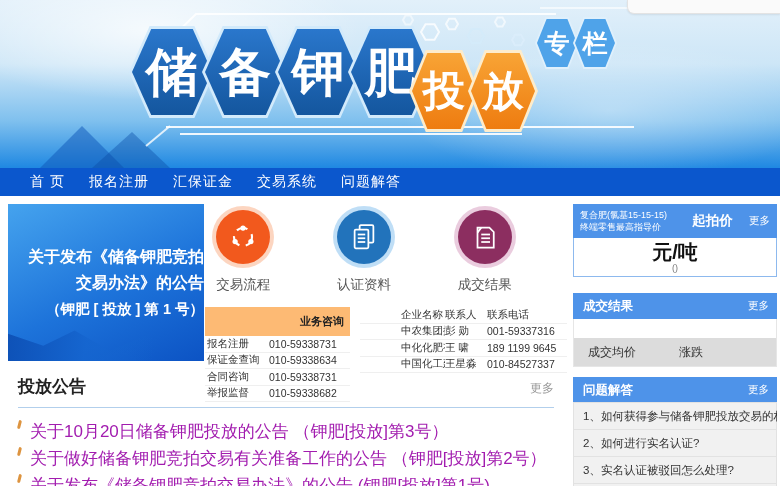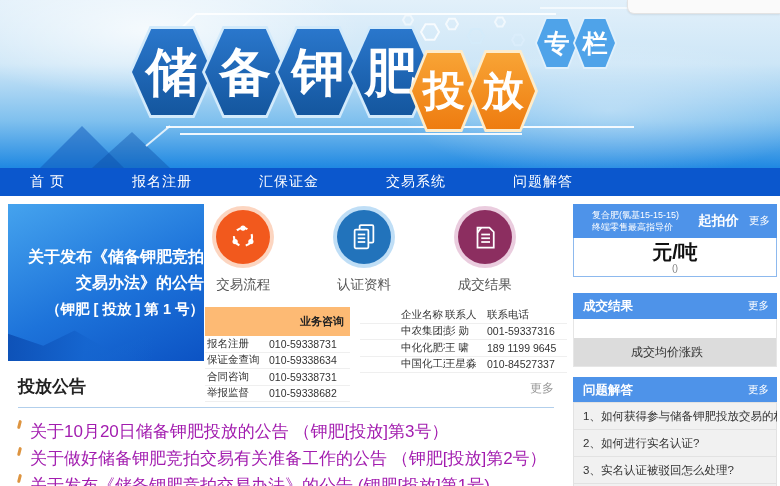--- a/index.html
+++ b/index.html
@@ -27,21 +27,21 @@
   .thex{position:relative;width:44px;height:52px;margin-left:-6px;background:#dff0fc;}
   .thex-inner{position:absolute;inset:2px;background:#4fa3e9;
     display:flex;align-items:center;justify-content:center;}
   .thex-inner span{font-size:25px;font-weight:900;color:#fff;line-height:1;}
   .tooltip-artifact{position:absolute;right:0;top:0;width:152px;height:13px;background:#fafafa;
     border:1px solid #e3e3e3;border-top:none;border-right:none;border-radius:0 0 0 7px;
     box-shadow:0 1px 2px rgba(0,0,0,.08);}
 
   
   .nav{position:absolute;left:0;top:168px;width:780px;height:28px;background:#0b57cd;
-    display:flex;align-items:center;padding-left:30px;box-sizing:border-box;gap:67px;}
+    display:flex;align-items:center;padding-left:30px;box-sizing:border-box;gap:24px;}
   .nav-item{color:#fff;font-size:14px;text-decoration:none;letter-spacing:1px;cursor:pointer;}
 
   
   .main{position:absolute;left:0;top:196px;width:780px;height:290px;background:#fff;}
 
   .notice-card{position:absolute;left:8px;top:8px;width:196px;height:157px;overflow:hidden;
     background:linear-gradient(155deg,#45a3ee 0%,#1d73da 55%,#0c53c4 100%);
     display:flex;flex-direction:column;align-items:flex-end;justify-content:center;cursor:pointer;}
   .notice-card:after{content:"";position:absolute;left:0;bottom:0;width:100%;height:34px;
     background:linear-gradient(100deg,#0a49ae 0%,#1565cf 40%,rgba(21,101,207,0) 75%);
@@ -70,32 +70,32 @@
   .crow .cval{flex:1;}
   .crow .c-company{flex:1;white-space:nowrap;overflow:hidden;margin-left:39px;}
   .crow .c-name{width:42px;white-space:nowrap;}
   .crow .c-phone{width:78px;text-align:left;white-space:nowrap;}
 
   
   .right-col{position:absolute;left:573px;top:8px;width:204px;height:282px;overflow:hidden;}
   .panel-header{background:#4e93e9;color:#fff;display:flex;align-items:center;box-sizing:border-box;}
   .more-link{color:#fff;font-size:10.5px;cursor:pointer;}
   .price-panel .panel-header{height:34px;padding:0 7px;}
-  .ph-left{font-size:9px;line-height:12px;width:96px;margin-left:12px;}
+  .ph-left{font-size:9px;line-height:12px;width:96px;}
   .ph-title{flex:1;text-align:center;font-size:13.5px;font-weight:bold;}
   .price-body{height:38px;border:1px solid #8db9ee;border-top:none;background:#fff;
     display:flex;flex-direction:column;align-items:center;justify-content:center;}
   .price-unit{font-size:20px;font-weight:bold;color:#111;line-height:22px;}
   .price-note{font-size:9px;color:#777;line-height:11px;}
   .result-panel{margin-top:16px;}
   .result-panel .panel-header,.qa-panel .panel-header{height:26px;padding:0 8px 0 10px;}
   .rp-title{flex:1;font-size:12.5px;font-weight:bold;}
   .result-body{border:1px solid #e6e6e6;border-top:none;}
   .result-empty{height:19px;background:#fff;}
-  .result-gray{height:28px;background:#dcdcdc;display:flex;align-items:center;font-size:12px;color:#333;text-align:right;}
+  .result-gray{height:28px;background:#dcdcdc;display:flex;align-items:center;font-size:12px;color:#333;}
   .result-gray .avg{padding-left:14px;width:52%;box-sizing:border-box;}
   .qa-panel{margin-top:10px;}
   .qa-row{background:#f1f1f1;border:1px solid #e2e2e2;margin-top:-1px;
     font-size:11.5px;color:#333;padding:6px 6px 6px 9px;line-height:14px;cursor:pointer;white-space:nowrap;}
 
   
   .announce{position:absolute;left:0;top:169px;width:572px;box-sizing:border-box;padding:10px 18px 0;}
   .announce-head{display:flex;align-items:baseline;justify-content:space-between;}
   .announce-title{font-size:17px;font-weight:bold;color:#222;}
   .announce-more{font-size:12px;color:#999;cursor:pointer;}

